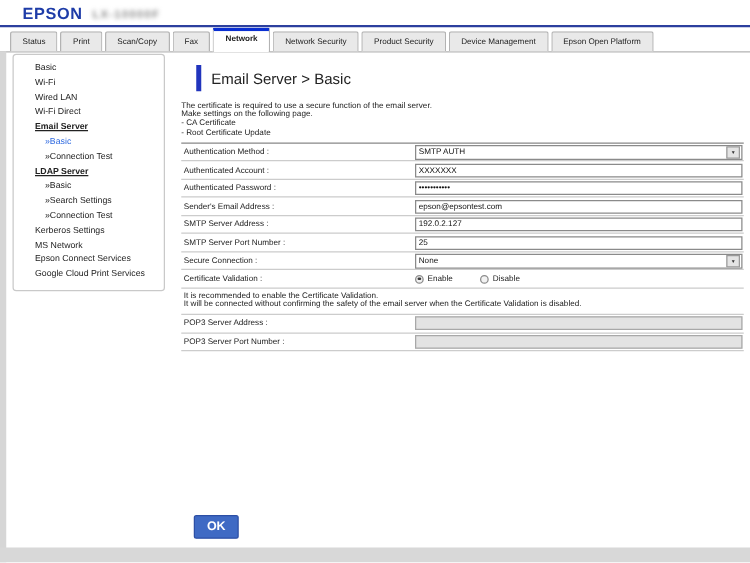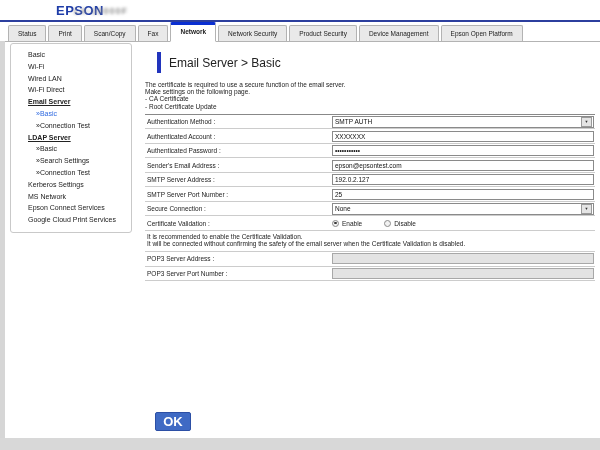--- a/index.html
+++ b/index.html
@@ -4,21 +4,21 @@
 <style>
   html,body{margin:0;padding:0;}
   body{
     width:600px;height:450px;position:relative;overflow:hidden;
     background:#ffffff;font-family:"Liberation Sans",sans-serif;
     -webkit-font-smoothing:antialiased;
   }
   
   .header{position:relative;height:20px;background:#fff;}
   .brand{position:absolute;left:18px;top:3px;font-size:13px;font-weight:bold;
-         letter-spacing:.5px;color:#1e3ca8;margin-left:38px;}
+         letter-spacing:.5px;color:#1e3ca8;}
   .model{position:absolute;left:74px;top:6px;font-size:9px;font-weight:bold;
          color:#8f8f8f;letter-spacing:1px;filter:blur(1.6px);}
   .header-line{height:2px;background:#2c3f9e;}
   
   .tabbar{position:relative;height:19px;display:flex;align-items:flex-end;
           padding-left:8px;border-bottom:1px solid #b3b3b3;background:#fff;}
   .tab{background:#e9e9e9;border:1px solid #b3b3b3;border-bottom:none;
        font-size:6.5px;color:#222;padding:0 9px;height:15px;line-height:15px;
        margin-right:2px;border-radius:2px 2px 0 0;white-space:nowrap;}
   .tab.active{background:#fff;border-top:3px solid #0a2fd2;font-weight:bold;
@@ -57,21 +57,21 @@
   .radio{width:5px;height:5px;border:1px solid #8b8b8b;border-radius:50%;
          background:#f2f2f2;margin-right:3px;position:relative;cursor:pointer;}
   .radio.checked::after{content:'';position:absolute;left:1px;top:1px;width:2.5px;
          height:2.5px;border-radius:50%;background:#3a3a3a;}
   .radio-opt{display:flex;align-items:center;margin-right:22px;}
   .note{font-size:6.5px;line-height:7.6px;color:#222;padding:2px 0 3px 2px;
         border-bottom:1px solid #ccc;}
   
   .ok-btn{position:absolute;left:155px;top:412px;width:34px;height:17px;
           background:#3f6ac4;border:1px solid #2c4fa5;border-radius:2px;color:#fff;
-          font-weight:bold;font-size:13px;display:flex;align-items:center;
+          font-weight:bold;font-size:10px;display:flex;align-items:center;
           justify-content:center;cursor:pointer;}
 </style>
 </head>
 <body>
 
 <div class="header">
   <span class="brand">EPSON</span>
   <span class="model">LX-10000F</span>
 </div>
 <div class="header-line"></div>

